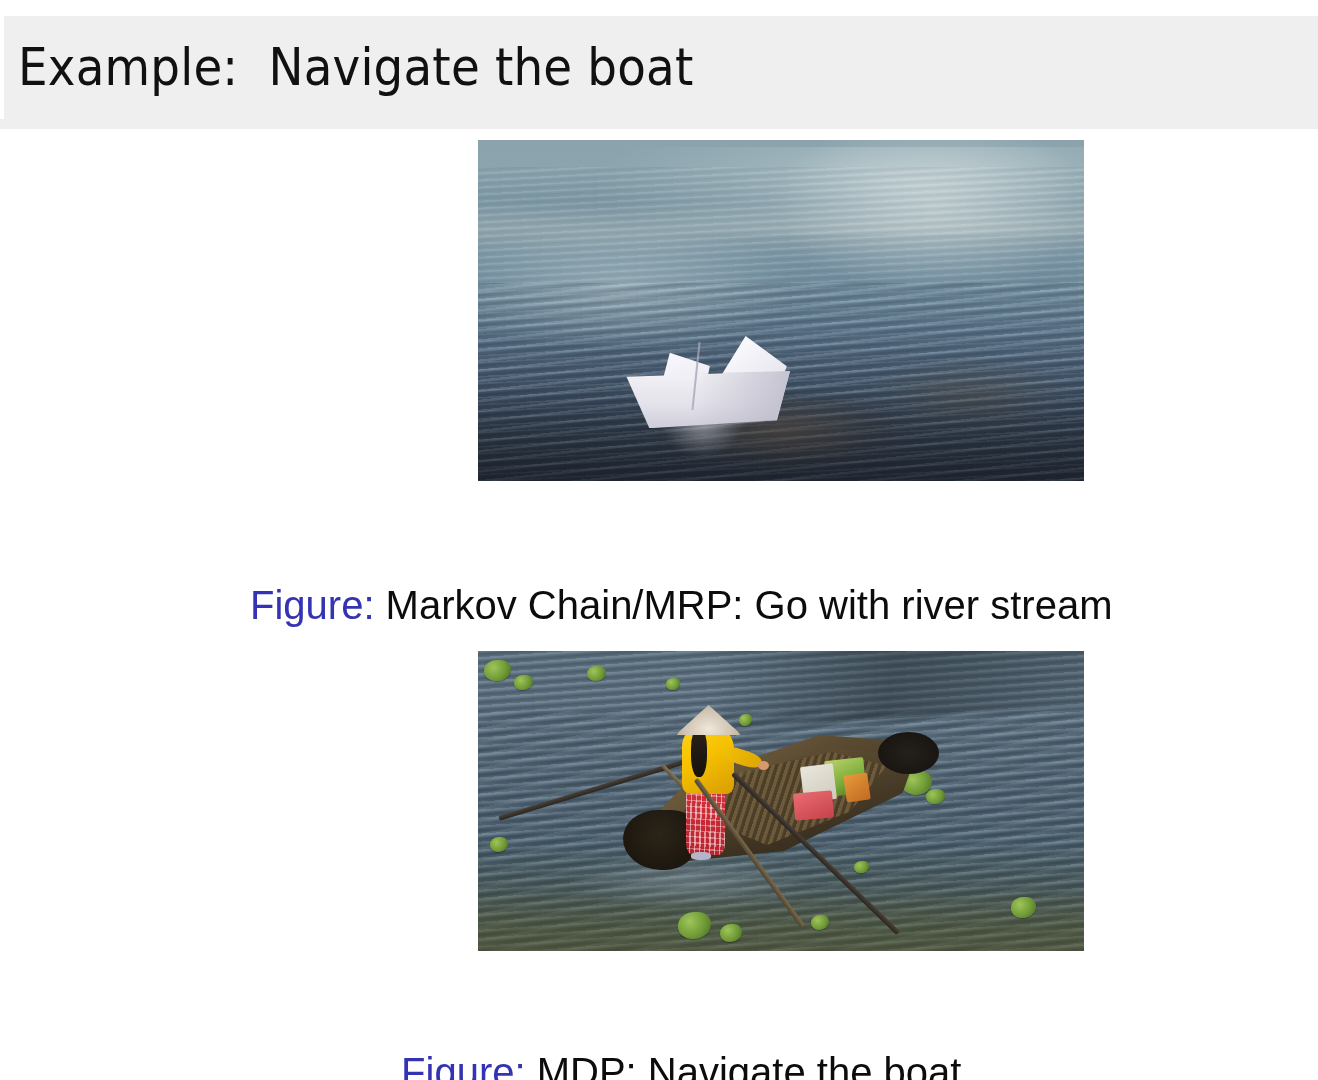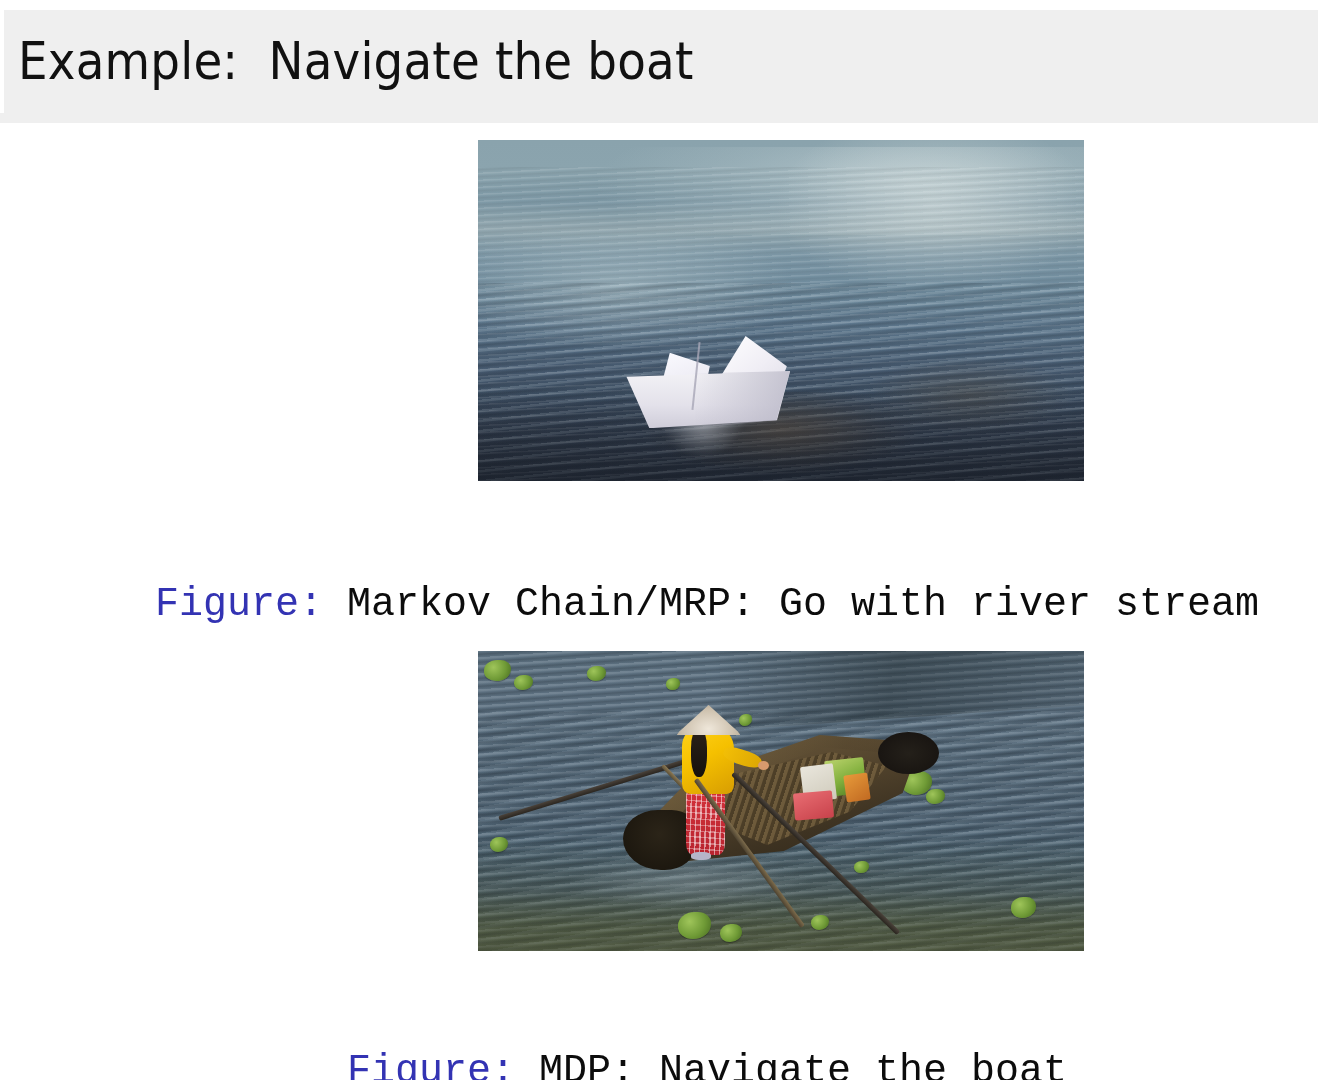--- a/index.html
+++ b/index.html
@@ -11,21 +11,21 @@
     width: 1318px;
     height: 1080px;
     position: relative;
     overflow: hidden;
     font-family: "DejaVu Sans Condensed", "Liberation Sans", sans-serif;
   }
 
   
   .title-bar {
     position: absolute;
-    left: 0; top: 10px;
+    left: 0; top: 16px;
     width: 1318px;
     height: 113px;
     background: #efefef;
     box-sizing: border-box;
   }
   .title-bar-left-edge {
     position: absolute;
     left: 0; top: 0;
     width: 4px; height: 103px;
     background: #ffffff;
@@ -53,21 +53,21 @@
 
   .caption {
     position: absolute;
     width: 1318px;
     left: 0;
     text-align: center;
     font-size: 40px;
     line-height: 48px;
     color: #0c0c0c;
     white-space: pre;
-    font-family: Liberation Mono, monospace;
+    font-family: Liberation Sans, sans-serif;
   }
   .caption .caption-label {
     color: #3333b3;
   }
 
   
   #photo-paper-boat {
     left: 478px; top: 140px;
     width: 606px; height: 341px;
   }

